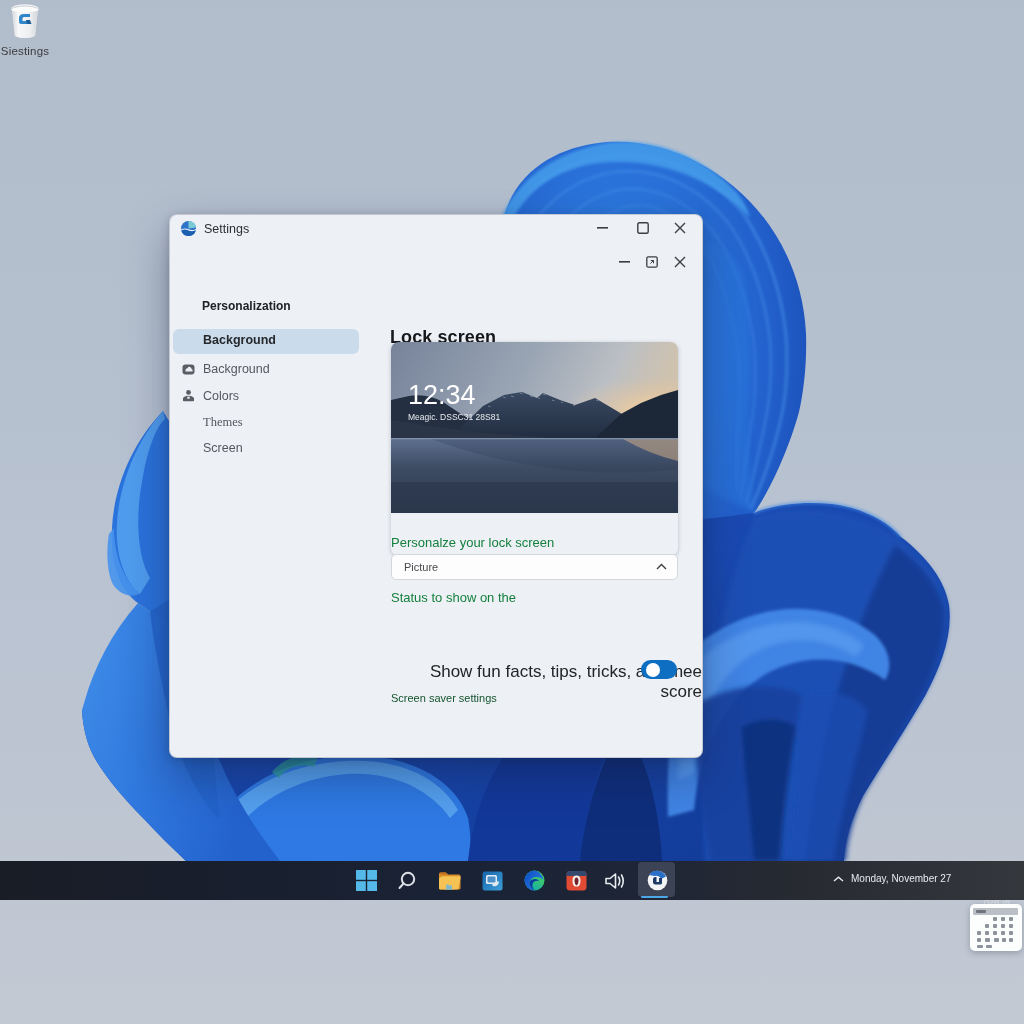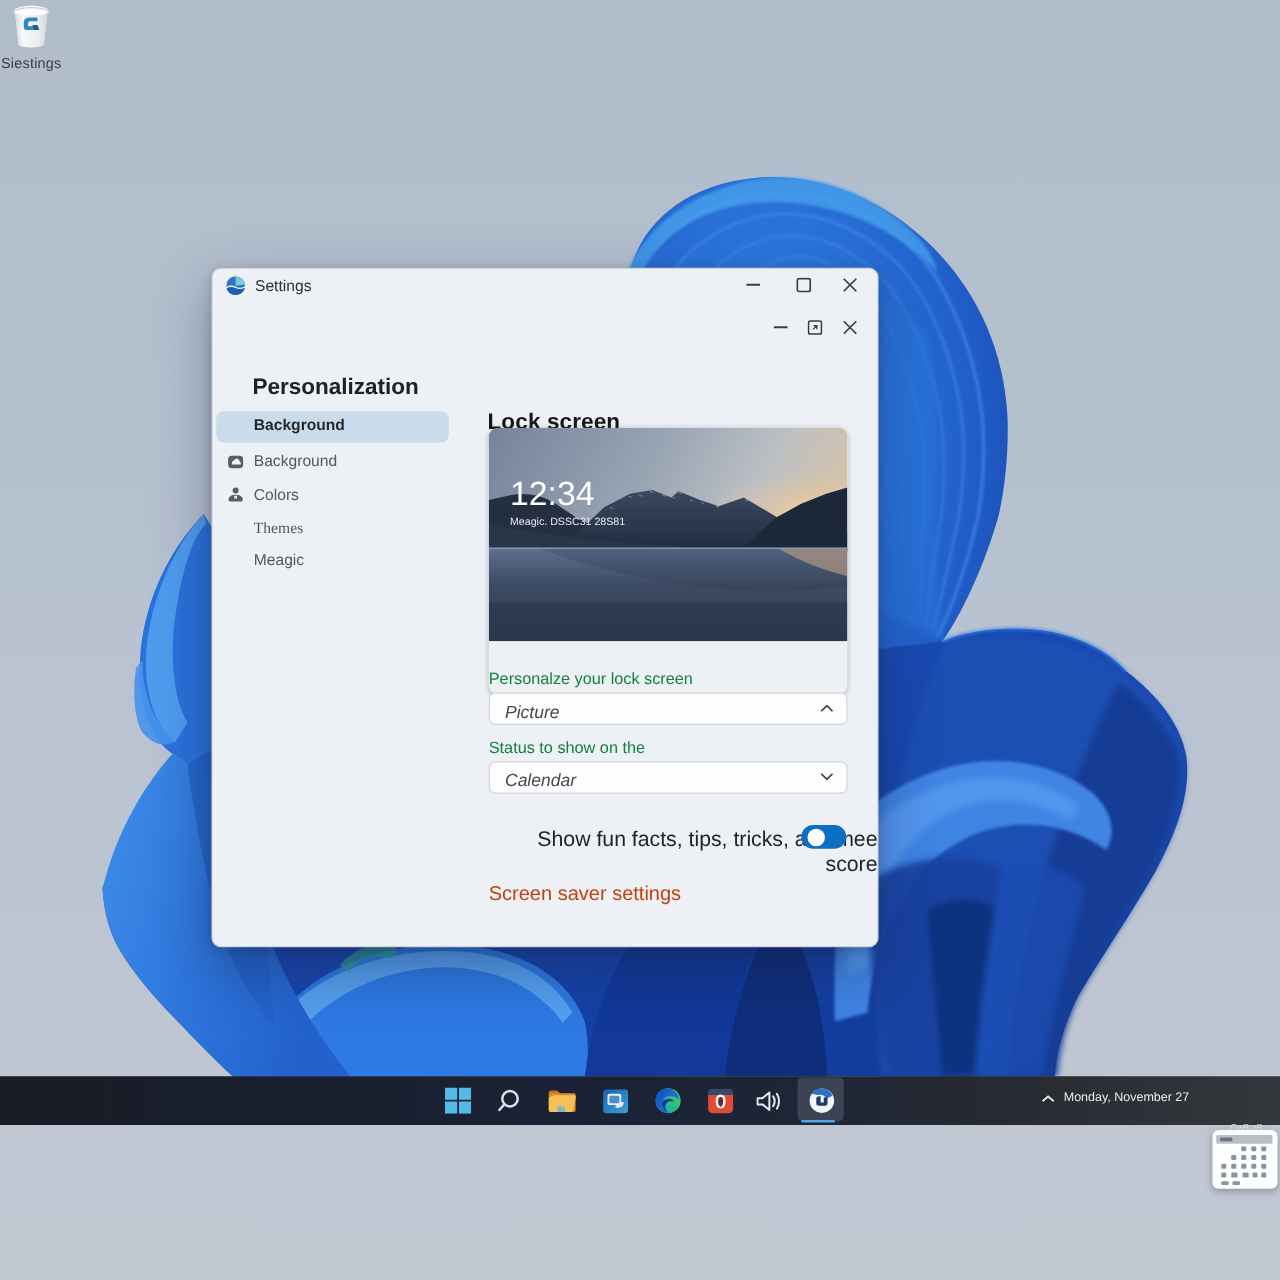--- a/index.html
+++ b/index.html
@@ -17,39 +17,39 @@
   
   .win { position:absolute; left:169px; top:214px; width:534px; height:544px;
          background:#edf0f5; border-radius:8px;
          box-shadow:0 18px 45px rgba(20,30,60,0.38), 0 2px 8px rgba(20,30,60,0.22);
          border:1px solid rgba(120,130,150,0.35);text-align:right; }
   .titlebar { position:absolute; left:0; top:0; right:0; height:30px; }
   .title-ic { position:absolute; left:11px; top:6px; width:15px; height:15px; }
   .title-tx { position:absolute; left:34px; top:7px; font-size:12.5px; color:#2f2f31; }
   .cbtn { position:absolute; color:#3d3d40; }
 
-  .navhead { position:absolute; left:32px; top:84px; font-size:18px; font-weight:700; color:#202124; }
+  .navhead { position:absolute; left:32px; top:84px; font-size:12px; font-weight:700; color:#202124; }
   .pill { position:absolute; left:3px; top:114px; width:186px; height:25px; border-radius:6px; background:#cadbeb; }
   .navsel { position:absolute; left:33px; top:118px; font-size:12.5px; font-weight:700; color:#26282b; }
   .navitem { position:absolute; left:33px; font-size:12.5px; color:#54585e; }
   .navico { position:absolute; left:12px; width:13px; height:13px; }
 
   .h1 { position:absolute; left:220px; top:302px; font-size:18px; font-weight:700; color:#17181a; letter-spacing:0.1px;margin-top:24px;}
   .preview { position:absolute; left:221px; top:127px; width:287px; height:214px; border-radius:8px; overflow:hidden;
              box-shadow:0 1px 4px rgba(30,40,60,0.25); }
 
   .lab { position:absolute; left:221px; font-size:13px; color:#15803d; }
   .dd { position:absolute; left:221px; width:287px; height:26px; background:#fdfdfe;
         border:1px solid #d3d6db; border-radius:5px; }
-  .dd .t { position:absolute; left:12px; top:6px; font-size:14px; color:#47494d;font-style:italic; }
+  .dd .t { position:absolute; left:12px; top:6px; font-size:11px; color:#47494d; }
   .dd svg { position:absolute; right:10px; top:8px; }
   .toglab { position:absolute; left:221px; top:447px; font-size:17px; color:#232425; }
   .toggle { position:absolute; left:471px; top:445px; width:36px; height:19px; border-radius:10px; background:#0e6fc2; }
   .toggle .knob { position:absolute; left:5px; top:2.5px; width:14px; height:14px; border-radius:50%; background:#fff; }
-  .link { position:absolute; left:221px; top:492px; font-size:16px; color:#c2410c; }
+  .link { position:absolute; left:221px; top:477px; font-size:11px; color:#14532d; }
 
   
   .taskbar { position:absolute; left:0; top:861px; width:1024px; height:39px;
              background:linear-gradient(90deg,#191d26 0%,#181f2e 25%,#1a2336 45%,#1d2536 62%,#272a31 78%,#34373c 100%); }
   .tbi { position:absolute; top:0; width:40px; height:39px; display:flex; align-items:center; justify-content:center; }
   .activebox { position:absolute; left:638px; top:862px; width:37px; height:35px; background:#3c4354; border-radius:4px; }
   .underline { position:absolute; left:641px; top:895.5px; width:27px; height:2.5px; background:#4da6e8; border-radius:2px; }
   .tb-date { position:absolute; left:851px; top:873px; font-size:10px; color:#e8eaee; }
   .tb-small { position:absolute; left:966px; top:896px; width:44px; text-align:right; color:#dfe2e8; font-size:8px; line-height:13px; font-style:italic; }
 
@@ -210,21 +210,21 @@
 
   <svg class="navico" style="top:174px;" viewBox="0 0 13 13">
     <circle cx="6.5" cy="3.4" r="2.4" fill="#5a5e64"></circle>
     <path d="M1 11 Q1 6.8 6.5 6.8 Q12 6.8 12 11 Z" fill="#5a5e64"></path>
     <rect x="1" y="8.6" width="11" height="3.6" rx="0.8" fill="#5a5e64"></rect>
     <rect x="5.4" y="7.6" width="2.2" height="2.2" fill="#eef0f3"></rect>
   </svg>
   <div class="navitem" style="top:174px;">Colors</div>
 
   <div class="navitem" style="top:200px;font-family:Liberation Serif, serif;">Themes</div>
-  <div class="navitem" style="top:226px;">Meagic</div>
+  <div class="navitem" style="top:226px;">Screen</div>
 
   <div class="h1" style="top:88px;">Lock screen</div>
 
   <div class="preview">
     <svg width="287" height="171" viewBox="0 0 287 171">
       <defs>
         <linearGradient id="sky" x1="0" y1="0" x2="1" y2="0.18">
           <stop offset="0" stop-color="#76839a"></stop>
           <stop offset="0.5" stop-color="#9aa5b4"></stop>
           <stop offset="0.8" stop-color="#bbbfc4"></stop>
@@ -269,26 +269,20 @@
 
   <div class="lab" style="top:320px;">Personalze your lock screen</div>
   <div class="dd" style="top:339px;">
     <div class="t">Picture</div>
     <svg width="11" height="7" viewBox="0 0 11 7">
         <path d="M1 6 L5.5 1.5 L10 6" stroke="#3c3e42" stroke-width="1.4" fill="none"></path>
       </svg>
   </div>
 
   <div class="lab" style="top:375px;">Status to show on the</div>
-  <div class="dd" style="top:394px;">
-    <div class="t">Calendar</div>
-    <svg width="11" height="7" viewBox="0 0 11 7">
-        <path d="M1 1 L5.5 5.5 L10 1" stroke="#3c3e42" stroke-width="1.4" fill="none"></path>
-      </svg>
-  </div>
 
   <div class="toglab">Show fun facts, tips, tricks, and mee score</div>
   <div class="toggle">
       <div class="knob"></div>
     </div>
 
   <div class="link">Screen saver settings</div>
 </div>
 
 <div class="taskbar"></div>

